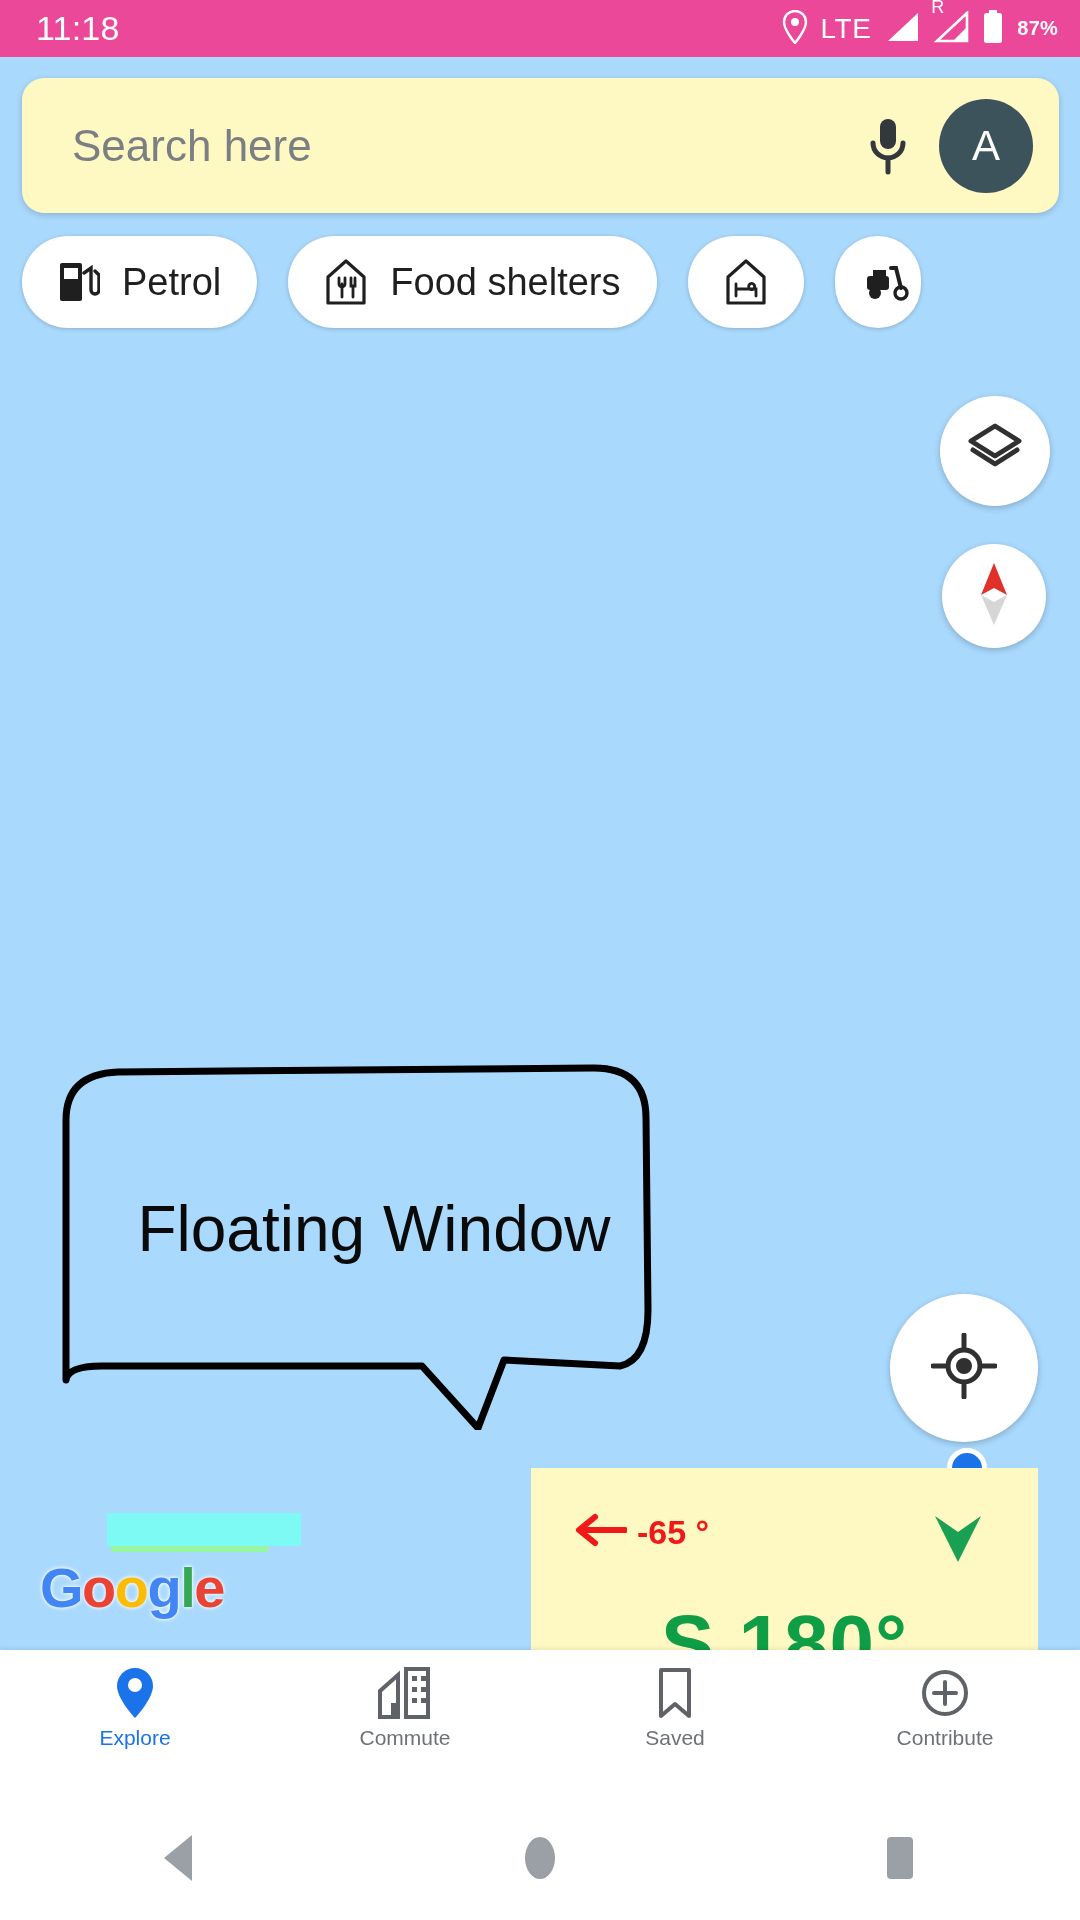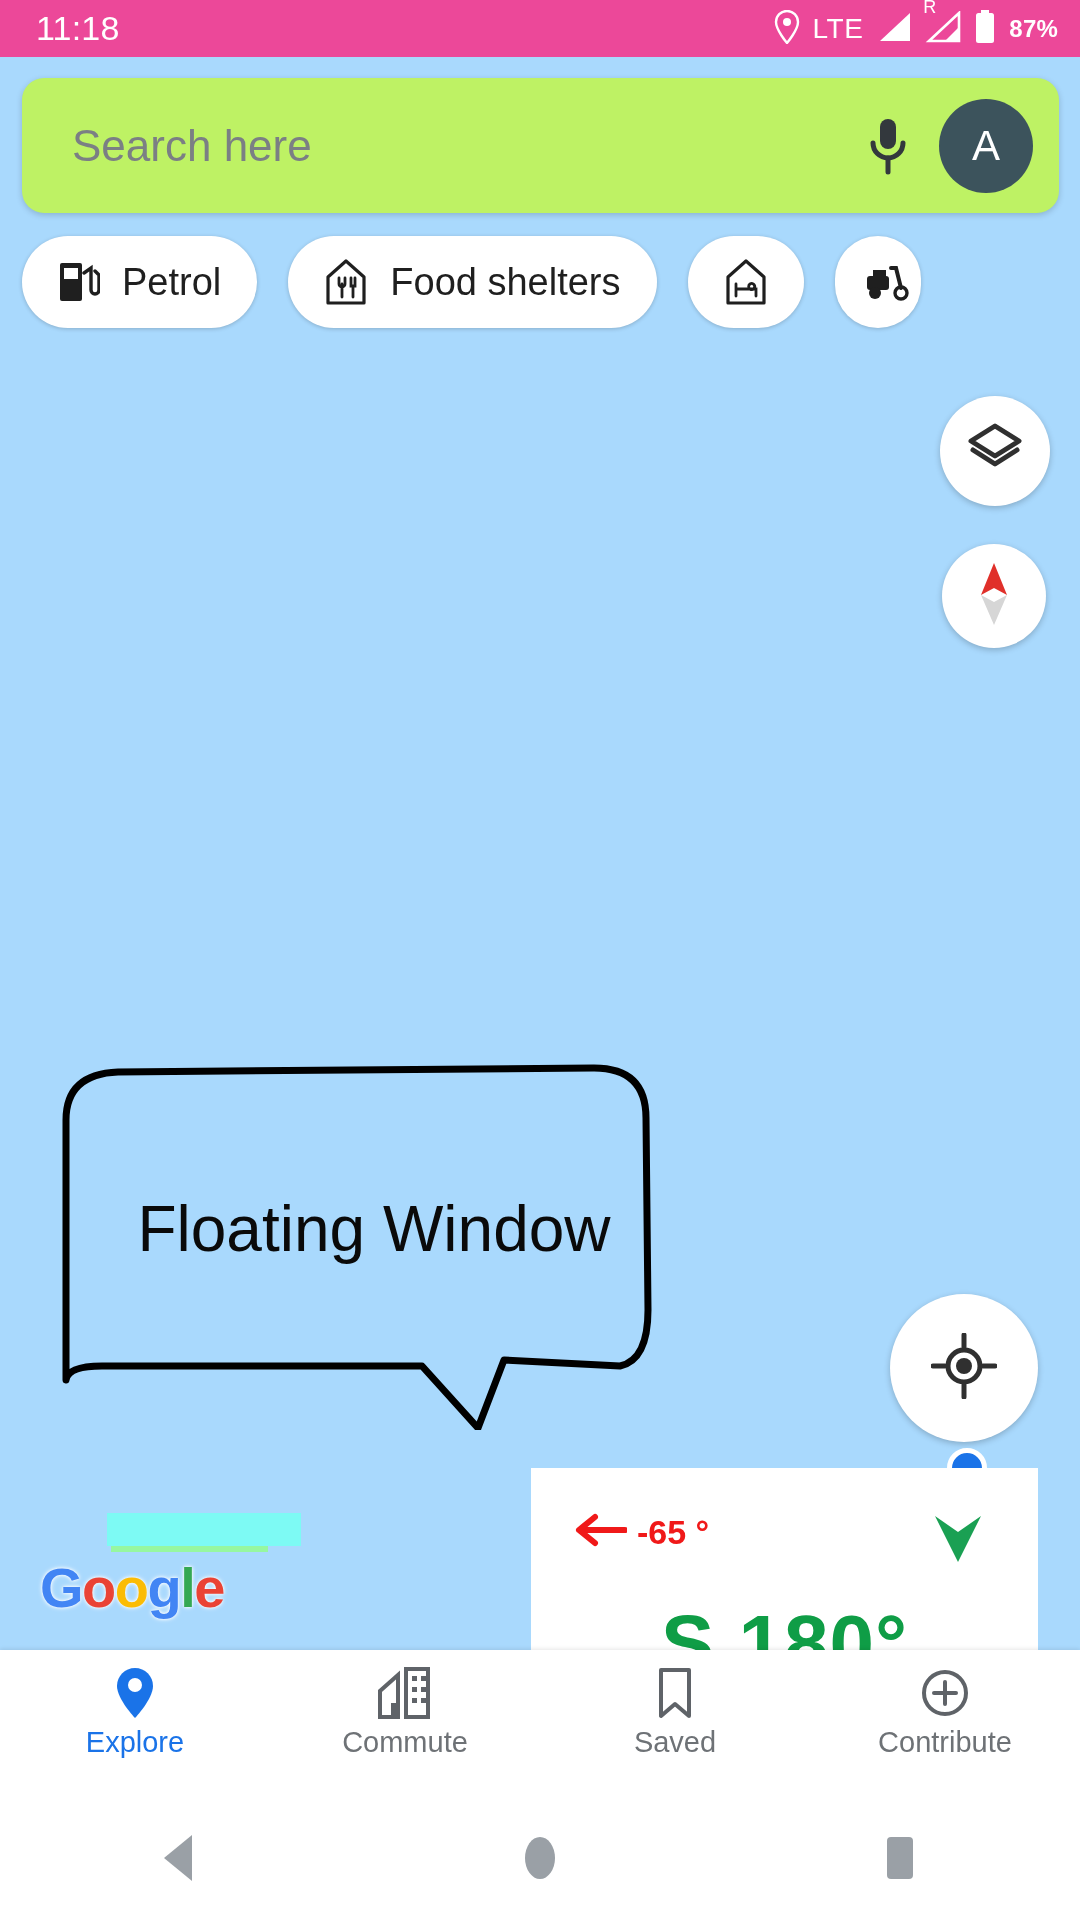--- a/index.html
+++ b/index.html
@@ -22,32 +22,32 @@
     width:1080px; height:57px;
     background:#ec4899;
     display:flex; align-items:center;
     padding:0 22px 0 36px;
     color:#ffffff;
   }
   #status-clock { font-size:34px; letter-spacing:0.2px; font-weight:400; }
   #status-right { margin-left:auto; display:flex; align-items:center; gap:13px; }
   .sb-ico { display:block; }
   #status-lte { font-size:28px; letter-spacing:0.5px; }
-  #status-battery-text { font-size:24px; font-weight:700; letter-spacing:0.2px; }
+  #status-battery-text { font-size:20px; font-weight:700; letter-spacing:0.2px; }
   .roam-wrap { position:relative; display:block; }
   .roam-r {
     position:absolute; top:-13px; left:-2px;
     font-size:18px; line-height:1; color:#fff;
   }
 
   
   #search-bar {
     position:absolute; left:22px; top:78px;
     width:1037px; height:135px;
-    background:#bef264;
+    background:#fef9c3;
     border-radius:22px;
     box-shadow:0 2px 6px rgba(0,0,0,.18);
     display:flex; align-items:center;
     padding:0 26px 0 50px;
   }
   #search-input-text {
     flex:1;
     font-size:44px; color:#7b7f84; font-weight:400;
   }
   #mic-icon { margin-right:30px; display:flex; align-items:center; }
@@ -131,21 +131,21 @@
     position:absolute;
     left:0; top:132px; width:700px;
     text-align:center;
     font-size:64px; color:#0a0a0a;
   }
 
   
   #compass-panel {
     position:absolute; left:531px; top:1468px;
     width:507px; height:305px;
-    background:#ffffff;
+    background:#fef9c3;
   }
   #compass-delta {
     position:absolute; left:44px; top:44px;
     display:flex; align-items:center; gap:10px;
     color:#f01919;
   }
   #compass-delta-text { font-size:34px; font-weight:700; }
   #compass-green-arrow { position:absolute; right:52px; top:42px; }
   #compass-heading {
     position:absolute; left:0; right:0; top:130px;
@@ -162,21 +162,21 @@
     background:#ffffff;
     display:flex; align-items:flex-start;
     box-shadow:0 -1px 4px rgba(0,0,0,.10);
   }
   .nav-item {
     flex:1;
     display:flex; flex-direction:column; align-items:center;
     padding-top:16px; gap:6px;
   }
   .nav-icon { height:54px; display:flex; align-items:center; justify-content:center; }
-  .nav-label { font-size:29px; color:#6e7276; }
+  .nav-label { font-size:21px; color:#6e7276; }
   .nav-item.active .nav-label { color:#1a73e8; }
 
   
   #android-nav {
     position:absolute; left:0; bottom:0;
     width:1080px; height:120px;
     background:#ffffff;
     display:flex; align-items:center; justify-content:space-around;
   }
   .anav { display:flex; align-items:center; justify-content:center; width:140px; height:120px; }

